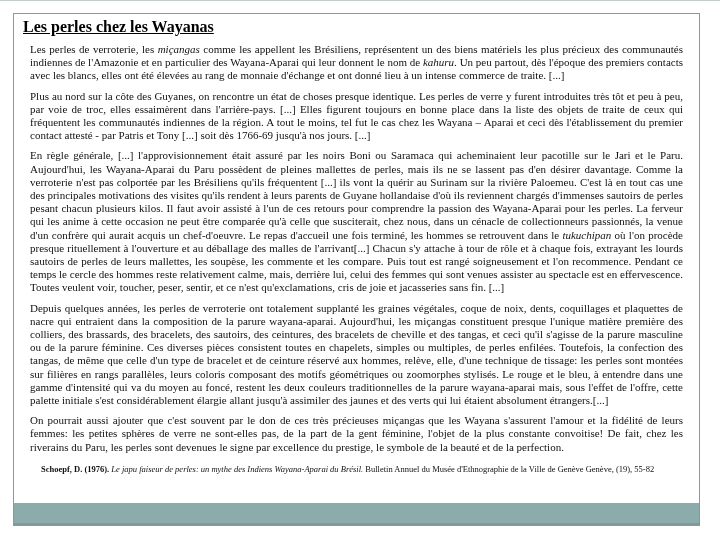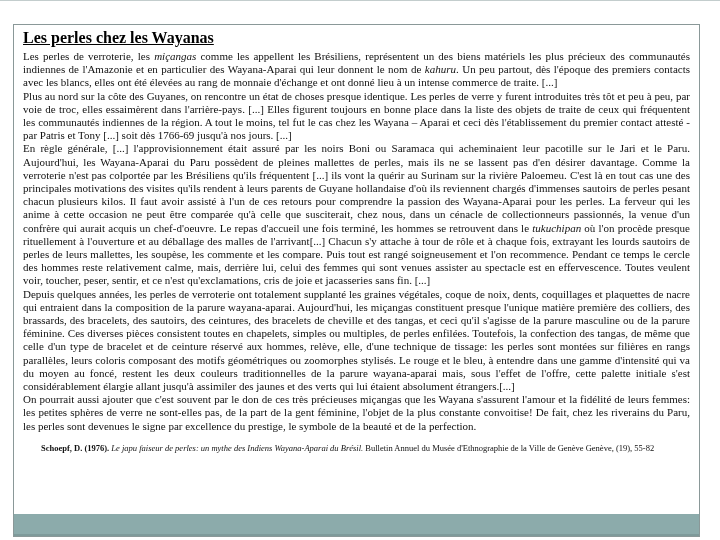--- a/index.html
+++ b/index.html
@@ -11,42 +11,42 @@
     position: relative;
     overflow: hidden;
   }
   .top-edge {
     position: absolute; left: 0; top: 0;
     width: 720px; height: 1px;
     background: #c3cdcd;
   }
   .slide {
     position: absolute;
-    left: 13px; top: 24px;
+    left: 13px; top: 13px;
     width: 687px; height: 513px;
     border: 1px solid #8a9898;
     box-sizing: border-box;
     background: #ffffff;
     display: flex;
     flex-direction: column;
   }
   .content {
     flex: 1 1 auto;
     padding: 4px 9px 0 9px;
     overflow: hidden;
   }
   .page-title {
     font-size: 16px;
     font-weight: bold;
     text-decoration: underline;
     margin: 0 0 3px 0;
     color: #000000;
   }
   .body-text p.para {
-    margin: 0;
+    margin: 7px;
     font-size: 11px;
     line-height: 13.2px;
     text-align: justify;
   }
   .body-text i { font-style: italic; }
   .citation {
     margin-top: 10px;
     font-size: 8.5px;
     line-height: 10px;
     color: #111111;

